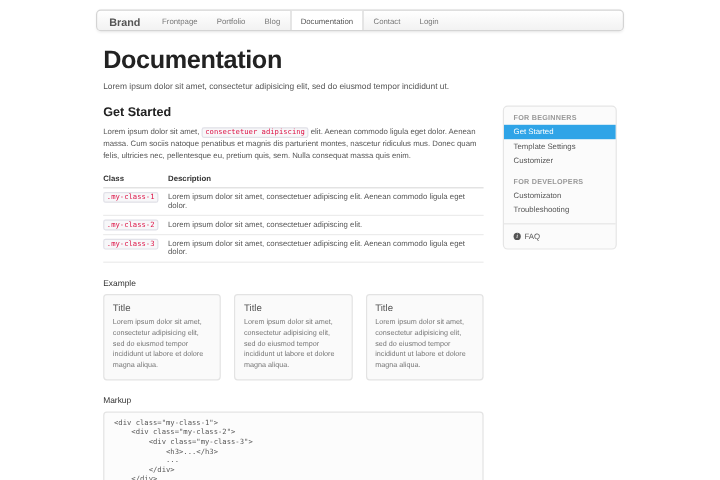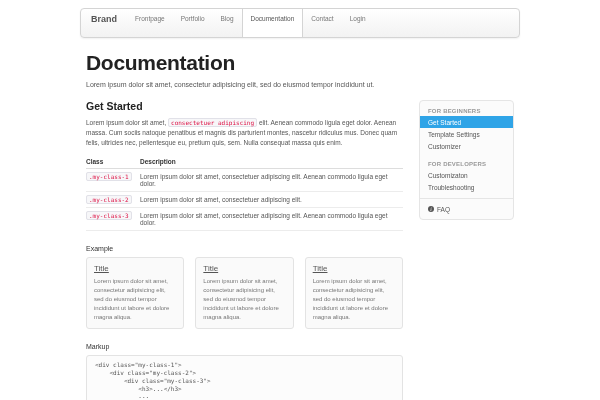--- a/index.html
+++ b/index.html
@@ -1,21 +1,21 @@
 <!DOCTYPE html>
 <html><head>
 <meta charset="utf-8">
 <style>
   * { margin: 0; padding: 0; box-sizing: border-box; }
   html, body { width: 600px; height: 400px; overflow: hidden; background: #fff;
     font-family: "Liberation Sans", sans-serif; color: #555; }
   .page { width: 440px; margin: 8px auto 0; }
 
   
-  .navbar { height: 30px; display: flex; align-items: stretch;
+  .navbar { height: 18px; display: flex; align-items: stretch;
     background: linear-gradient(#ffffff, #f2f2f2); border: 1px solid #d4d4d4;
     border-radius: 4px; box-shadow: 0 1px 2px rgba(0,0,0,.06); }
   .brand { font-size: 9px; font-weight: bold; color: #555; line-height: 20px; padding: 0 10px; cursor: pointer; }
   .nav-item { font-size: 6.5px; color: #777; line-height: 20px; padding: 0 8px;
     text-decoration: none; cursor: pointer; }
   .nav-item.active { background: #fff; color: #555;
     border-left: 1px solid #d4d4d4; border-right: 1px solid #d4d4d4; }
 
   .content-wrap { padding: 0 6px; }
 
@@ -36,21 +36,21 @@
   table.class-table { width: 100%; border-collapse: collapse; font-size: 6.5px; margin-bottom: 14px; }
   table.class-table th { text-align: left; font-weight: bold; color: #333;
     padding: 3px 4px 3px 0; border-bottom: 1px solid #ddd; }
   table.class-table td { padding: 4px 4px 4px 0; border-bottom: 1px solid #ececec; vertical-align: top; color: #555; }
   table.class-table td.col-class { width: 54px; }
 
   
   .section-label { font-size: 7px; color: #333; margin: 2px 0 5px; }
   .cards { display: flex; gap: 11px; margin-bottom: 14px; }
   .card { flex: 1; background: #fafafa; border: 1px solid #e3e3e3; border-radius: 3px; padding: 6px 7px; }
-  .card h5 { font-size: 8px; font-weight: normal; color: #555; margin-bottom: 4px; text-decoration: underline; }
+  .card h5 { font-size: 8px; font-weight: normal; color: #555; margin-bottom: 4px; }
   .card p { font-size: 6px; color: #777; line-height: 1.5; }
 
   
   pre.code-block { background: #fcfcfc; border: 1px solid #e3e3e3; border-radius: 3px;
     padding: 5px 8px; font-family: "DejaVu Sans Mono", monospace; font-size: 6px;
     line-height: 1.3; color: #555; white-space: pre; overflow: hidden; margin-bottom: 8px; }
 
   
   .sidebar { width: 95px; background: #fbfbfb; border: 1px solid #e5e5e5;
     border-radius: 4px; padding: 5px 0 4px; }

